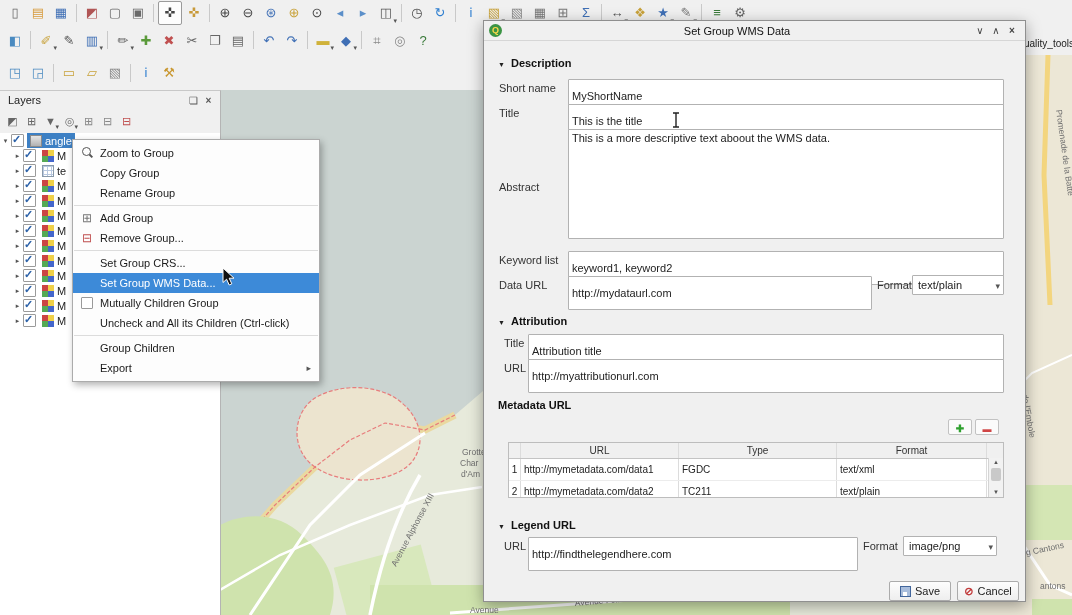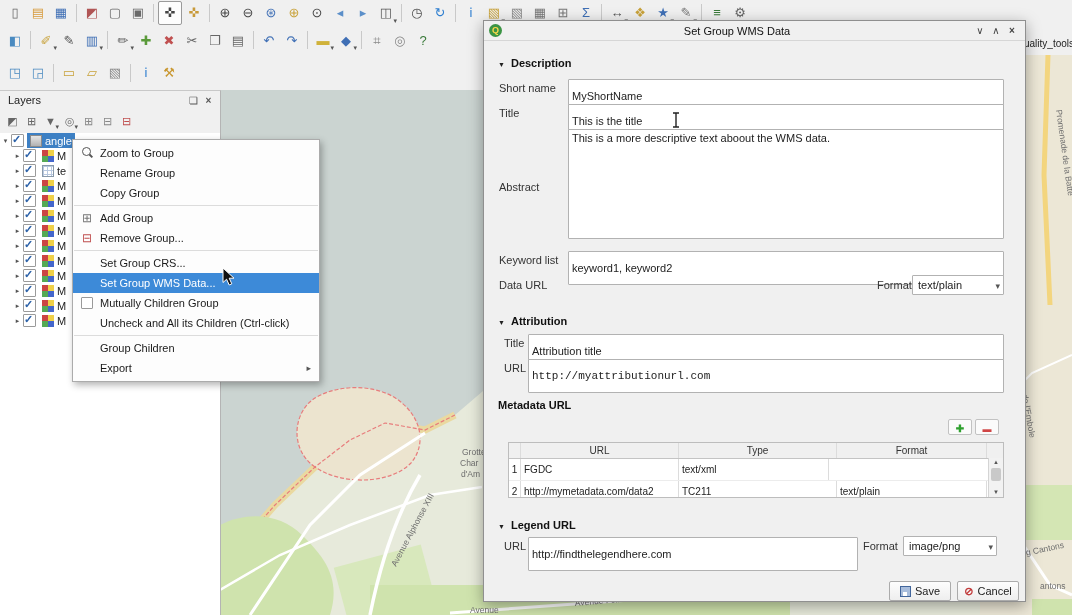--- a/index.html
+++ b/index.html
@@ -491,27 +491,27 @@
       </div>
   </div>
 
   <div id="ctx-menu" class="context-menu" data-name="layer-context-menu">
       <div class="menu-item" data-name="menu-item-zoom-to-group">
         <span class="mi">
           <span class="mi-mag" data-name="zoom-icon"></span>
         </span>
         <span data-name="menu-item-label">Zoom to Group</span>
       </div>
+      <div class="menu-item" data-name="menu-item-copy-group">
+        <span class="mi"></span>
+        <span data-name="menu-item-label">Copy Group</span>
+      </div>
       <div class="menu-item" data-name="menu-item-rename-group">
         <span class="mi"></span>
         <span data-name="menu-item-label">Rename Group</span>
-      </div>
-      <div class="menu-item" data-name="menu-item-copy-group">
-        <span class="mi"></span>
-        <span data-name="menu-item-label">Copy Group</span>
       </div>
       <div class="menu-sep" data-name="menu-separator"></div>
       <div class="menu-item" data-name="menu-item-add-group">
         <span class="mi" data-name="add-group-icon">
           <i style="color: rgb(119, 119, 119);">⊞</i>
         </span>
         <span data-name="menu-item-label">Add Group</span>
       </div>
       <div class="menu-item" data-name="menu-item-remove-group">
         <span class="mi" data-name="remove-group-icon">
@@ -565,34 +565,35 @@
     </div>
     <label class="fl" style="top:61px;left:15px" data-name="short-name-label">Short name</label>
     <input class="fi" style="top: 58px; left: 84px; width: 428px;" data-name="short-name-input" value="MyShortName">
     <label class="fl" style="top:86px;left:15px" data-name="title-label">Title</label>
     <input class="fi" style="top: 83px; left: 84px; width: 428px;" data-name="title-input" value="This is the title">
     <label class="fl" style="top:160px;left:15px" data-name="abstract-label">Abstract</label>
     <textarea class="fi ta" style="top: 108px; left: 84px; width: 428px; height: 104px;" data-name="abstract-textarea">This is a more descriptive text aboout the WMS data.</textarea>
     <label class="fl" style="top:233px;left:15px" data-name="keyword-list-label">Keyword list</label>
     <input class="fi" style="top: 230px; left: 84px; width: 428px;" data-name="keyword-list-input" value="keyword1, keyword2">
     <label class="fl" style="top:258px;left:15px" data-name="data-url-label">Data URL</label>
+    <input class="fi" style="top: 255px; left: 84px; width: 296px;" data-name="data-url-input" value="http://mydataurl.com">
     <label class="fl" style="top:258px;left:393px" data-name="data-format-label">Format</label>
     <div class="combo" style="top:254px;left:428px;width:82px" data-name="data-format-combo">
       <span data-name="combo-value">text/plain</span>
       <span class="combo-arrow" data-name="chevron-down-icon"></span>
     </div>
 
     <div class="sec-h" style="top:294px" data-name="attribution-section-header">
       <span class="sec-arrow" data-name="collapse-arrow-icon"></span>
       <span data-name="section-title">Attribution</span>
     </div>
     <label class="fl" style="top:316px;left:20px" data-name="attribution-title-label">Title</label>
     <input class="fi" style="top: 313px; left: 44px; width: 468px;" data-name="attribution-title-input" value="Attribution title">
     <label class="fl" style="top:341px;left:20px" data-name="attribution-url-label">URL</label>
-    <input class="fi" style="top: 338px; left: 44px; width: 468px; font-family: Liberation Mono, monospace;" data-name="attribution-url-input" value="http://myattributionurl.com">
+    <input class="fi" style="top: 338px; left: 44px; width: 468px;" data-name="attribution-url-input" value="http://myattributionurl.com">
 
     <div class="sec-h noarrow" style="top:378px" data-name="metadata-url-section-header">
 
       <span data-name="section-title">Metadata URL</span>
     </div>
     <button class="mini-btn" style="top:398px;left:464px" data-name="add-metadata-row-button">
         <span data-name="plus-icon"></span>
       </button>
     <button class="mini-btn" style="top:398px;left:491px" data-name="remove-metadata-row-button">
         <span data-name="minus-icon"></span>
@@ -602,20 +603,21 @@
           <div class="mt-row mt-head" data-name="metadata-table-header">
             <div class="mt-cell" data-name="column-header" style="width: 12px;"></div>
             <div class="mt-cell" data-name="column-header" style="width: 158px;">URL</div>
             <div class="mt-cell" data-name="column-header" style="width: 158px;">Type</div>
             <div class="mt-cell" data-name="column-header" style="width: 150px;">Format</div>
           </div>
         </div>
       <div id="mt-body">
           <div class="mt-row" data-name="metadata-table-row">
             <div class="mt-cell" data-name="table-cell" style="width: 12px; justify-content: center;">1</div>
+            <div class="mt-cell" data-name="table-cell" style="width: 158px;">http://mymetadata.com/data1</div>
             <div class="mt-cell" data-name="table-cell" style="width: 158px;">FGDC</div>
             <div class="mt-cell" data-name="table-cell" style="width: 150px;">text/xml</div>
           </div>
           <div class="mt-row" data-name="metadata-table-row">
             <div class="mt-cell" data-name="table-cell" style="width: 12px; justify-content: center;">2</div>
             <div class="mt-cell" data-name="table-cell" style="width: 158px;">http://mymetadata.com/data2</div>
             <div class="mt-cell" data-name="table-cell" style="width: 158px;">TC211</div>
             <div class="mt-cell" data-name="table-cell" style="width: 150px;">text/plain</div>
           </div>
         </div>

